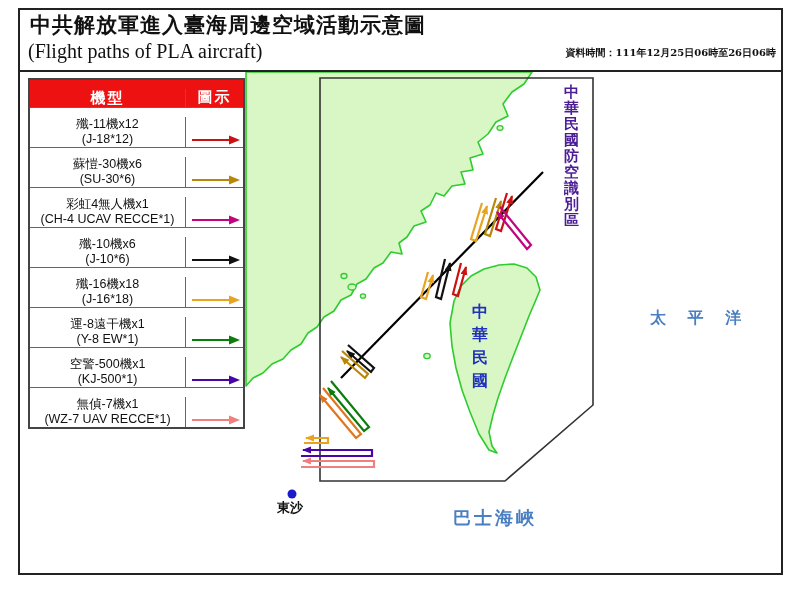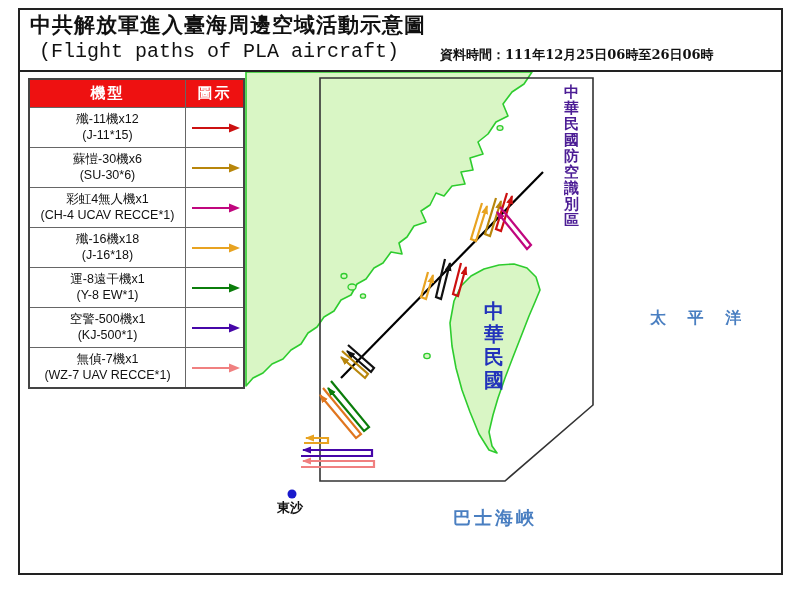--- a/index.html
+++ b/index.html
@@ -4,40 +4,40 @@
 <style>
   html,body{margin:0;padding:0;background:#fff;}
   #stage{position:relative;width:800px;height:600px;background:#fff;overflow:hidden;
          font-family:"Liberation Sans",sans-serif;}
   .frame{position:absolute;left:18px;top:8px;width:765px;height:567px;border:2px solid #222;box-sizing:border-box;}
   .title-sep{position:absolute;left:18px;top:70px;width:765px;height:0;border-top:2px solid #222;}
 
   .title-zh{position:absolute;left:30px;top:11px;font-size:21px;font-weight:bold;color:#111;
             font-family:"DejaVu Serif",serif;letter-spacing:1px;}
   .title-en{position:absolute;left:28px;top:40px;font-size:20px;color:#111;
-            font-family:Liberation Mono, monospace;margin-left:11px;}
-  .date-text{position:absolute;left:440px;top:46px;width:336px;text-align:left;font-size:13px;
+            font-family:Liberation Serif, serif;}
+  .date-text{position:absolute;left:440px;top:46px;width:336px;text-align:right;font-size:10px;
              font-weight:bold;color:#111;font-family:"DejaVu Serif",serif;}
 
   
   .legend{position:absolute;left:28px;top:78px;width:217px;border:2px solid #444;box-sizing:border-box;background:#fff;}
-  .lrow{display:flex;height:40px;border-top:1px solid #666;box-sizing:border-box;}
+  .lrow{display:flex;height:40px;border-top:1px solid #666;box-sizing:border-box;align-items:flex-end;}
   .lrow:first-child{border-top:none;height:27px;background:#ee1111;}
   .lcell-t{width:156px;border-right:1px solid #666;box-sizing:border-box;display:flex;flex-direction:column;
            justify-content:center;align-items:center;line-height:1.22;}
   .lcell-i{flex:1;display:flex;align-items:center;justify-content:center;}
   .lhdr{color:#fff;font-weight:bold;font-size:15px;font-family:"DejaVu Serif",serif;letter-spacing:2px;}
   .zh{font-size:12.5px;color:#111;font-family:Liberation Sans, sans-serif;}
   .en{font-size:12.5px;color:#111;font-family:"Liberation Sans",sans-serif;}
 
   
   .maplabel{position:absolute;}
   .lbl-adiz{left:564px;top:84px;width:17px;font-size:15px;line-height:16px;color:#4c1d95;
             font-weight:bold;font-family:"DejaVu Serif",serif;word-break:break-all;}
-  .lbl-taiwan{left:484px;top:300px;width:22px;font-size:20px;line-height:23px;color:#2233bb;
+  .lbl-taiwan{left:472px;top:300px;width:22px;font-size:16px;line-height:23px;color:#2233bb;
               font-weight:bold;font-family:"DejaVu Serif",serif;word-break:break-all;}
   .lbl-pacific{left:650px;top:308px;font-size:16px;color:#4a7fc1;letter-spacing:6px;
                font-family:Liberation Mono, monospace;font-weight:bold;}
   .lbl-bashi{left:453px;top:506px;font-size:18px;color:#4a7fc1;letter-spacing:3px;
              font-family:"DejaVu Serif",serif;font-weight:bold;}
   .lbl-dongsha{left:277px;top:499px;font-size:13px;color:#111;font-family:Liberation Sans, sans-serif;font-weight:bold;}
   svg{position:absolute;left:0;top:0;}
 </style>
 </head>
 <body>
@@ -125,21 +125,21 @@
 
   <div class="legend">
     <div class="lrow">
       <div class="lcell-t lhdr">機型</div>
       <div class="lcell-i lhdr">圖示</div>
     </div>
 
     <div class="lrow">
       <div class="lcell-t">
           <span class="zh">殲-11機x12</span>
-        <span class="en">(J-11*15)</span>
+        <span class="en">(J-18*12)</span>
         </div>
       <div class="lcell-i">
           <svg width="52" height="14" style="position:static">
         <line x1="3" y1="7" x2="40" y2="7" stroke-width="2" stroke="#cc1111"></line>
         <polygon points="40,2.5 51,7 40,11.5" fill="#cc1111"></polygon>
           </svg>
         </div>
     </div>
     <div class="lrow">
       <div class="lcell-t">
@@ -155,20 +155,32 @@
     </div>
     <div class="lrow">
       <div class="lcell-t">
           <span class="zh">彩虹4無人機x1</span>
         <span class="en">(CH-4 UCAV RECCE*1)</span>
         </div>
       <div class="lcell-i">
           <svg width="52" height="14" style="position:static">
         <line x1="3" y1="7" x2="40" y2="7" stroke-width="2" stroke="#c0067e"></line>
         <polygon points="40,2.5 51,7 40,11.5" fill="#c0067e"></polygon>
+          </svg>
+        </div>
+    </div>
+    <div class="lrow">
+      <div class="lcell-t">
+          <span class="zh">殲-10機x6</span>
+        <span class="en">(J-10*6)</span>
+        </div>
+      <div class="lcell-i">
+          <svg width="52" height="14" style="position:static">
+        <line x1="3" y1="7" x2="40" y2="7" stroke-width="2" stroke="#111111"></line>
+        <polygon points="40,2.5 51,7 40,11.5" fill="#111111"></polygon>
           </svg>
         </div>
     </div>
     <div class="lrow">
       <div class="lcell-t">
           <span class="zh">殲-16機x18</span>
         <span class="en">(J-16*18)</span>
         </div>
       <div class="lcell-i">
           <svg width="52" height="14" style="position:static">

